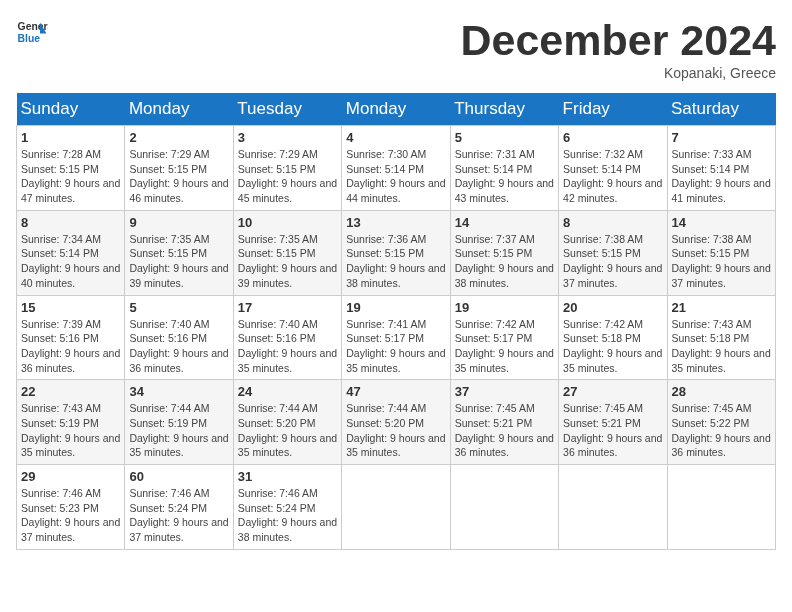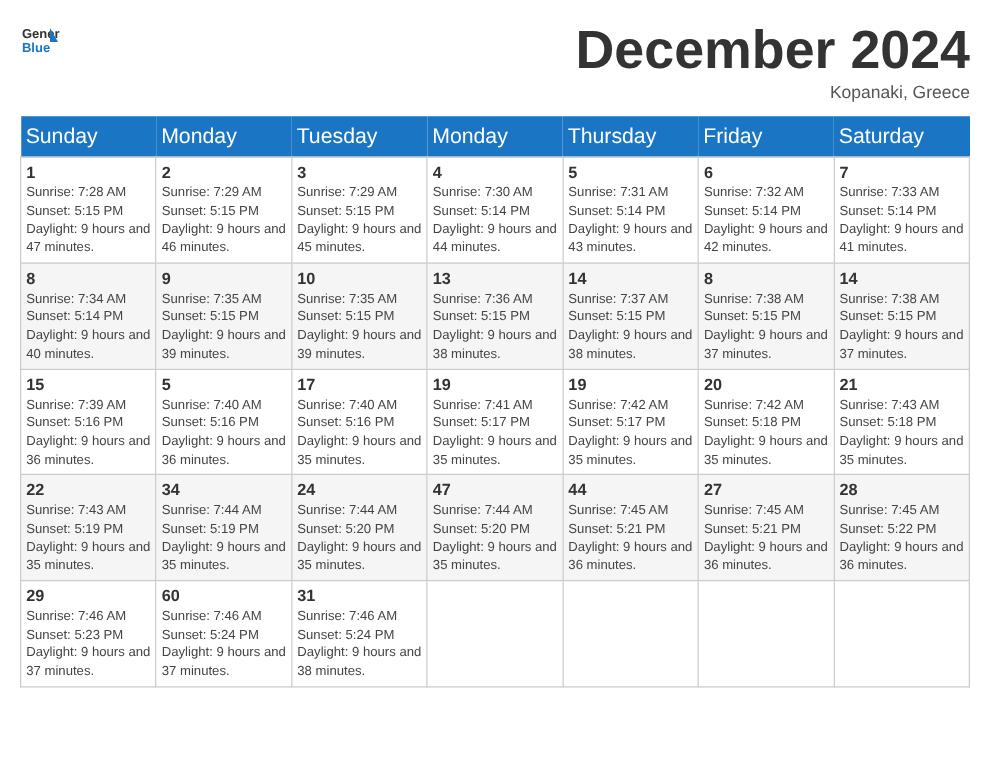--- a/index.html
+++ b/index.html
@@ -208,21 +208,21 @@
         </td>
         <td>
           <span class="day-num">24</span>
           <div class="day-info">Sunrise: 7:44 AM<br>Sunset: 5:20 PM<br>Daylight: 9 hours and 35 minutes.</div>
         </td>
         <td>
           <span class="day-num">47</span>
           <div class="day-info">Sunrise: 7:44 AM<br>Sunset: 5:20 PM<br>Daylight: 9 hours and 35 minutes.</div>
         </td>
         <td>
-          <span class="day-num">44</span>
+          <span class="day-num">37</span>
           <div class="day-info">Sunrise: 7:45 AM<br>Sunset: 5:21 PM<br>Daylight: 9 hours and 36 minutes.</div>
         </td>
         <td>
           <span class="day-num">27</span>
           <div class="day-info">Sunrise: 7:45 AM<br>Sunset: 5:21 PM<br>Daylight: 9 hours and 36 minutes.</div>
         </td>
         <td>
           <span class="day-num">28</span>
           <div class="day-info">Sunrise: 7:45 AM<br>Sunset: 5:22 PM<br>Daylight: 9 hours and 36 minutes.</div>
         </td>

